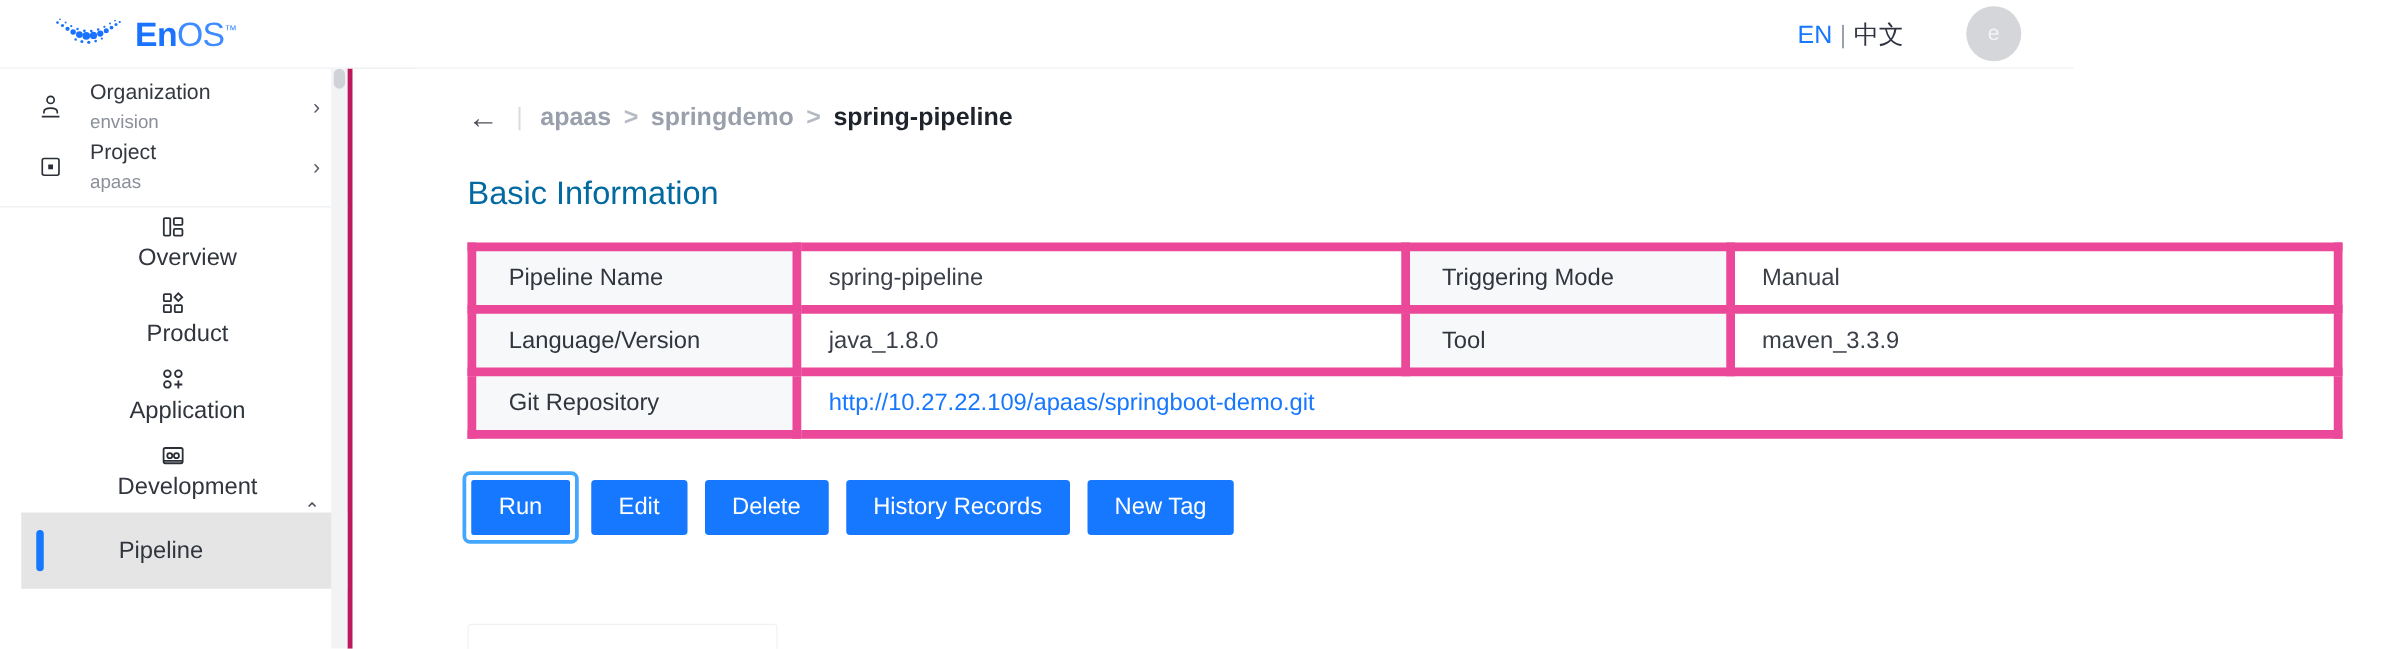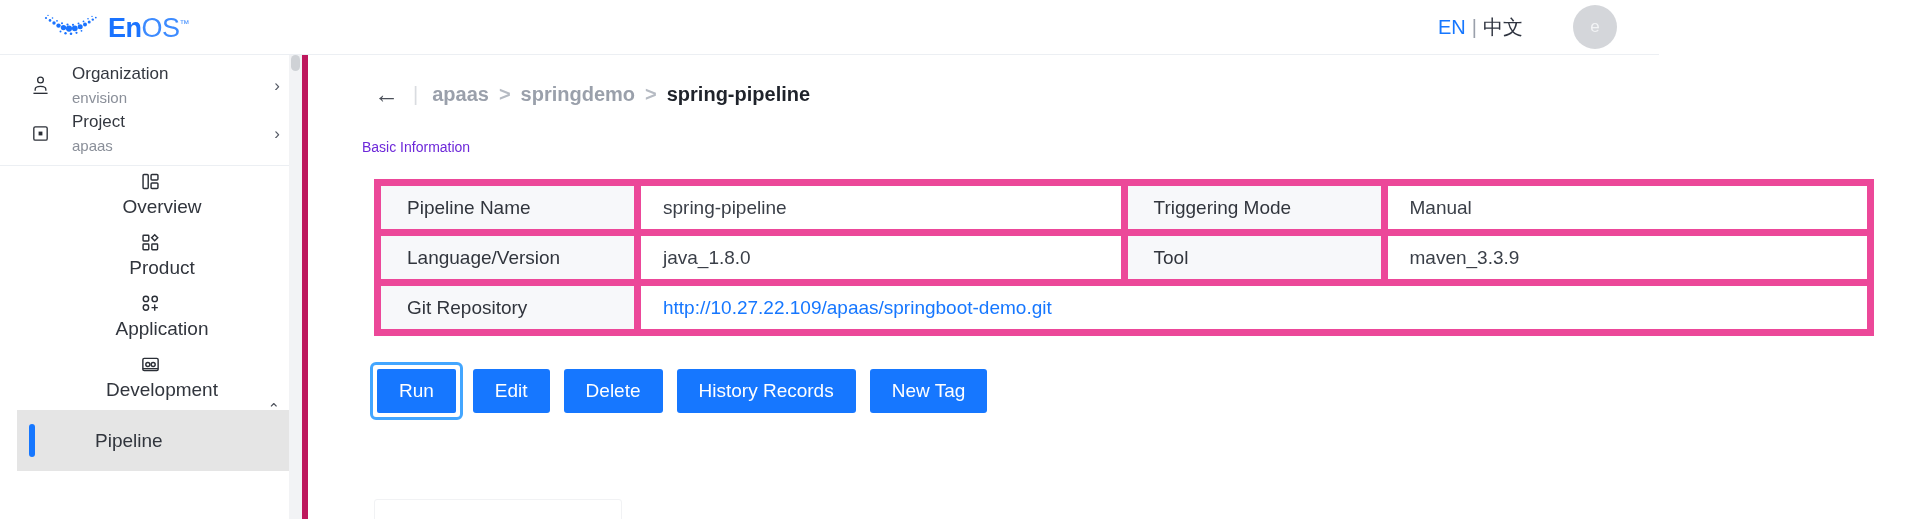--- a/index.html
+++ b/index.html
@@ -37,23 +37,23 @@
   .lang .zh { color: #2f3440; }
   .avatar {
     width: 44px; height: 44px; border-radius: 50%;
     background: #d4d6da; color: #f2f3f5;
     display:flex; align-items:center; justify-content:center;
     font-size: 17px; margin-left: 50px;
   }
 
   
   .sidebar {
-    position: absolute; top: 55px; left: 0; width: 308px; height: 464px;
+    position: absolute; top: 55px; left: 0; width: 282px; height: 464px;
     background: #ffffff;
-    border-right: 6px solid #be185d;
+    border-right: 4px solid #be185d;
     overflow: hidden;
   }
   .sb-group { border-bottom: 1px solid #eceff3; padding: 6px 0 8px 0; }
   .sb-ctx {
     display: flex; align-items: center;
     height: 48px; padding: 0 22px 0 30px; cursor: pointer;
   }
   .sb-ctx .ic { width: 30px; flex: 0 0 30px; display:flex; align-items:center; justify-content:flex-start; }
   .sb-ctx .txt { margin-left: 12px; display: flex; flex-direction: column; justify-content: center; }
   .sb-ctx .t1 { font-size: 17px; color: #33373f; line-height: 1.55; }
@@ -96,21 +96,21 @@
     display: flex; align-items: center;
     margin: 24px 0 0 40px; font-size: 20px; height: 30px;
   }
   .bc-back { color: #4b5059; font-size: 25px; line-height: 1; margin-right: 14px; cursor:pointer; }
   .bc-div { color: #d9dce0; margin-right: 14px; font-size: 20px; }
   .bc-link { color: #9aa0ab; font-weight: 700; cursor: pointer; }
   .bc-sep { color: #b6bbc3; margin: 0 10px; font-weight: 700; }
   .bc-cur { color: #1f232b; font-weight: 700; }
 
   .section-title {
-    margin: 30px 0 0 28px; font-size: 14px; color: #6d28d9; font-weight: 400;
+    margin: 30px 0 0 40px; font-size: 26px; color: #0369a1; font-weight: 400;
   }
 
   .info-table {
     margin: 24px 0 0 40px; width: 1500px;
     border-collapse: collapse; table-layout: fixed;
     border: 1px solid #ebedf0;
   }
   .info-table td { height: 50px; border: 7px solid #ec4899; font-size: 19px; }
   .info-table td.k {
     background: #f7f8fa; color: #31353d; padding-left: 26px; width: 260px;

